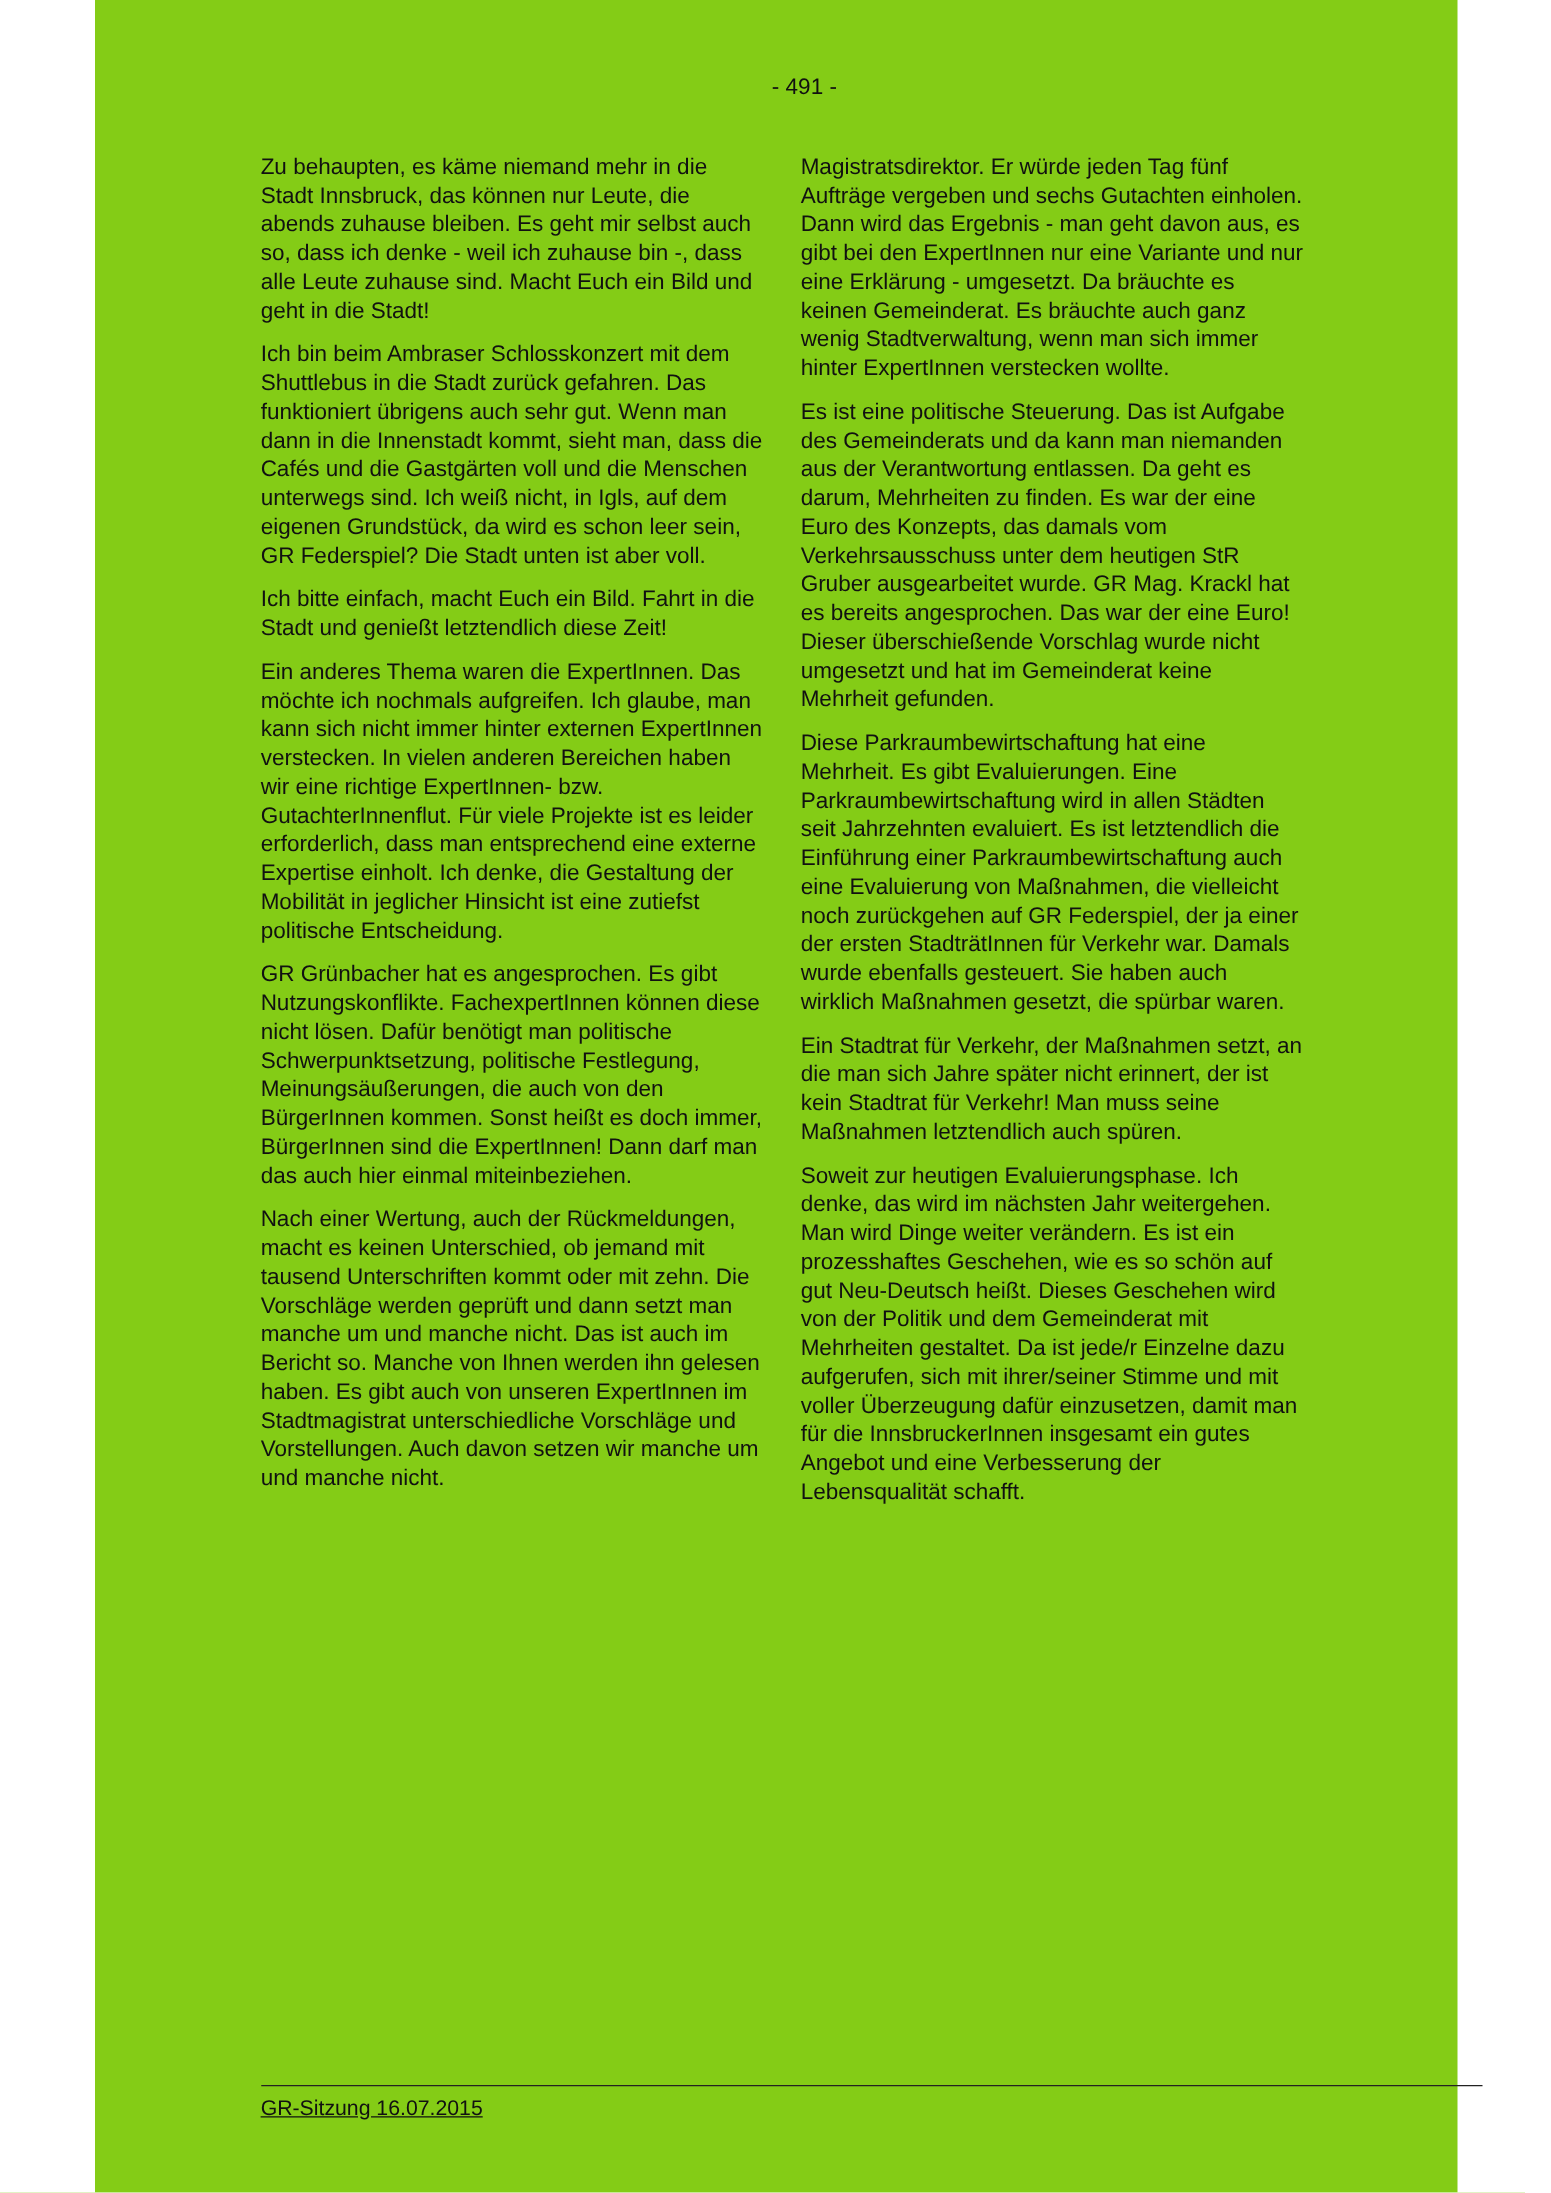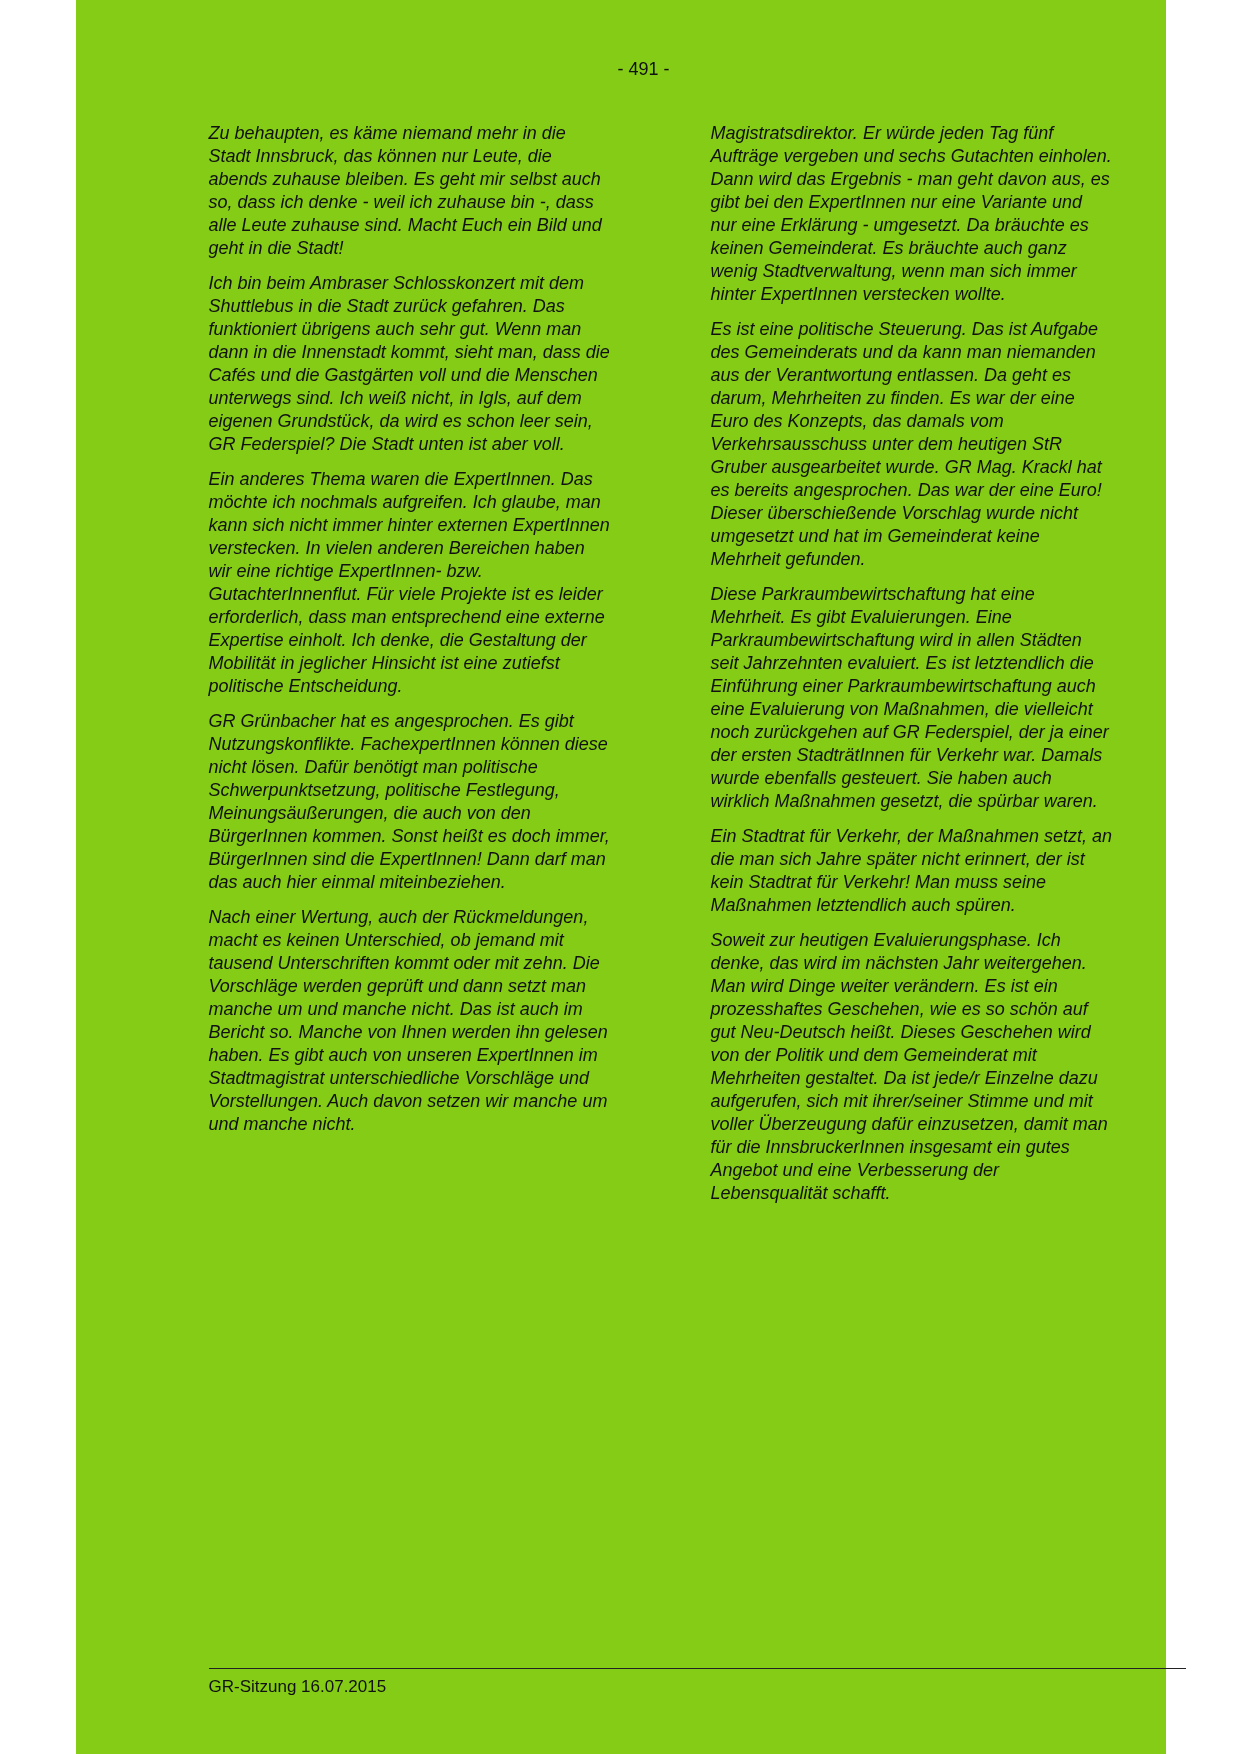--- a/index.html
+++ b/index.html
@@ -27,37 +27,37 @@
     text-align: center;
     font-size: 18px;
     color: #111111;
   }
   .content {
     position: absolute;
     top: 122px;
     left: 133px;
     width: 870px;
     display: flex;
-    gap: 100px;
-    font-style: italic;
+    gap: 30px;
   }
   .column {
     width: 402px;
     flex: 0 0 402px;
     text-align: left;
   }
   .para {
     margin: 0 0 12px 0;
     padding: 0;
   }
   .footer {
     position: absolute;
     top: 1668px;
     left: 133px;
     width: 977px;
+    text-decoration: underline;
   }
   .footer-divider {
     border: none;
     border-top: 1px solid #222222;
     margin: 0 0 6px 0;
     height: 0;
   }
   .footer-text {
     font-size: 17px;
     color: #111111;
@@ -67,20 +67,21 @@
 <body>
 
 <div class="page">
 
   <div class="page-number">- 491 -</div>
 
   <div class="content">
     <div class="column">
         <p class="para">Zu behaupten, es käme niemand mehr in die Stadt Innsbruck, das können nur Leute, die abends zuhause bleiben. Es geht mir selbst auch so, dass ich denke - weil ich zuhause bin -, dass alle Leute zuhause sind. Macht Euch ein Bild und geht in die Stadt!</p>
         <p class="para">Ich bin beim Ambraser Schlosskonzert mit dem Shuttlebus in die Stadt zurück gefahren. Das funktioniert übrigens auch sehr gut. Wenn man dann in die Innenstadt kommt, sieht man, dass die Cafés und die Gastgärten voll und die Menschen unterwegs sind. Ich weiß nicht, in Igls, auf dem eigenen Grundstück, da wird es schon leer sein, GR Federspiel? Die Stadt unten ist aber voll.</p>
+        <p class="para">Ich bitte einfach, macht Euch ein Bild. Fahrt in die Stadt und genießt letztendlich diese Zeit!</p>
         <p class="para">Ein anderes Thema waren die ExpertInnen. Das möchte ich nochmals aufgreifen. Ich glaube, man kann sich nicht immer hinter externen ExpertInnen verstecken. In vielen anderen Bereichen haben wir eine richtige ExpertInnen- bzw. GutachterInnenflut. Für viele Projekte ist es leider erforderlich, dass man entsprechend eine externe Expertise einholt. Ich denke, die Gestaltung der Mobilität in jeglicher Hinsicht ist eine zutiefst politische Entscheidung.</p>
         <p class="para">GR Grünbacher hat es angesprochen. Es gibt Nutzungskonflikte. FachexpertInnen können diese nicht lösen. Dafür benötigt man politische Schwerpunktsetzung, politische Festlegung, Meinungsäußerungen, die auch von den BürgerInnen kommen. Sonst heißt es doch immer, BürgerInnen sind die ExpertInnen! Dann darf man das auch hier einmal miteinbeziehen.</p>
         <p class="para">Nach einer Wertung, auch der Rückmeldungen, macht es keinen Unterschied, ob jemand mit tausend Unterschriften kommt oder mit zehn. Die Vorschläge werden geprüft und dann setzt man manche um und manche nicht. Das ist auch im Bericht so. Manche von Ihnen werden ihn gelesen haben. Es gibt auch von unseren ExpertInnen im Stadtmagistrat unterschiedliche Vorschläge und Vorstellungen. Auch davon setzen wir manche um und manche nicht.</p>
       </div>
     <div class="column">
         <p class="para">Magistratsdirektor. Er würde jeden Tag fünf Aufträge vergeben und sechs Gutachten einholen. Dann wird das Ergebnis - man geht davon aus, es gibt bei den ExpertInnen nur eine Variante und nur eine Erklärung - umgesetzt. Da bräuchte es keinen Gemeinderat. Es bräuchte auch ganz wenig Stadtverwaltung, wenn man sich immer hinter ExpertInnen verstecken wollte.</p>
         <p class="para">Es ist eine politische Steuerung. Das ist Aufgabe des Gemeinderats und da kann man niemanden aus der Verantwortung entlassen. Da geht es darum, Mehrheiten zu finden. Es war der eine Euro des Konzepts, das damals vom Verkehrsausschuss unter dem heutigen StR Gruber ausgearbeitet wurde. GR Mag. Krackl hat es bereits angesprochen. Das war der eine Euro! Dieser überschießende Vorschlag wurde nicht umgesetzt und hat im Gemeinderat keine Mehrheit gefunden.</p>
         <p class="para">Diese Parkraumbewirtschaftung hat eine Mehrheit. Es gibt Evaluierungen. Eine Parkraumbewirtschaftung wird in allen Städten seit Jahrzehnten evaluiert. Es ist letztendlich die Einführung einer Parkraumbewirtschaftung auch eine Evaluierung von Maßnahmen, die vielleicht noch zurückgehen auf GR Federspiel, der ja einer der ersten StadträtInnen für Verkehr war. Damals wurde ebenfalls gesteuert. Sie haben auch wirklich Maßnahmen gesetzt, die spürbar waren.</p>
         <p class="para">Ein Stadtrat für Verkehr, der Maßnahmen setzt, an die man sich Jahre später nicht erinnert, der ist kein Stadtrat für Verkehr! Man muss seine Maßnahmen letztendlich auch spüren.</p>
         <p class="para">Soweit zur heutigen Evaluierungsphase. Ich denke, das wird im nächsten Jahr weitergehen. Man wird Dinge weiter verändern. Es ist ein prozesshaftes Geschehen, wie es so schön auf gut Neu-Deutsch heißt. Dieses Geschehen wird von der Politik und dem Gemeinderat mit Mehrheiten gestaltet. Da ist jede/r Einzelne dazu aufgerufen, sich mit ihrer/seiner Stimme und mit voller Überzeugung dafür einzusetzen, damit man für die InnsbruckerInnen insgesamt ein gutes Angebot und eine Verbesserung der Lebensqualität schafft.</p>

